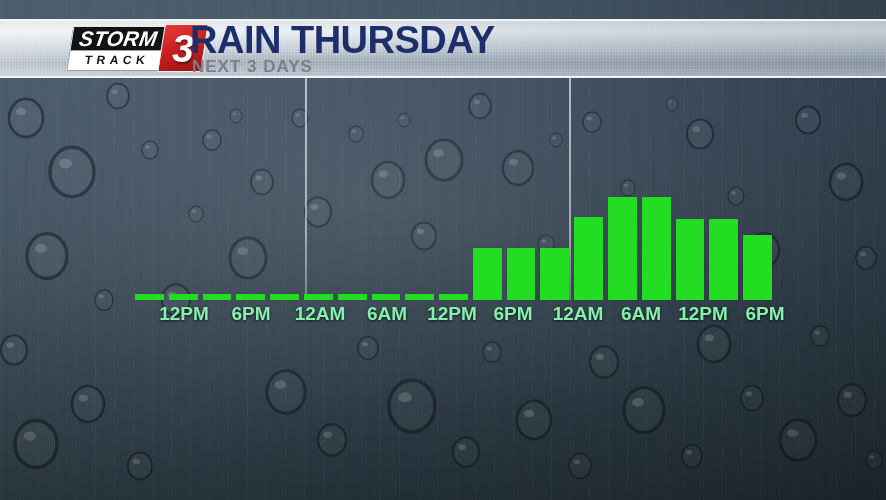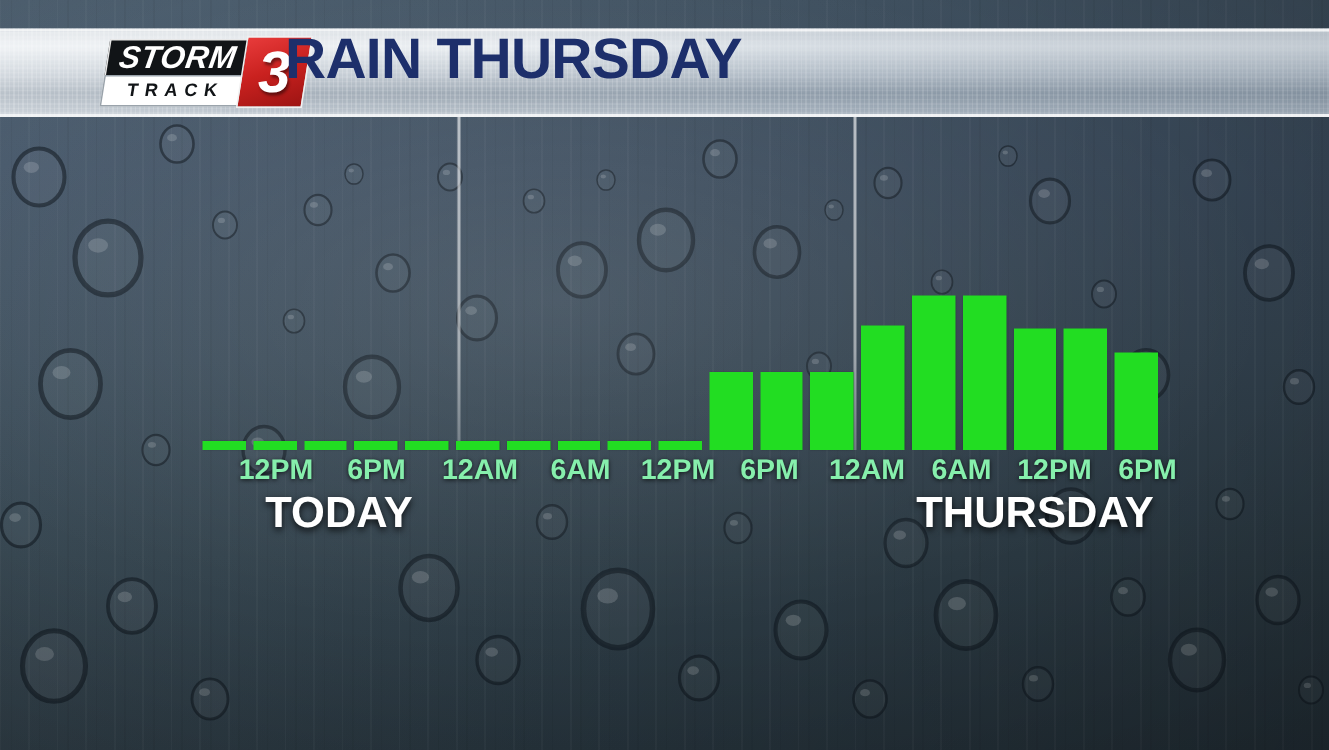--- a/index.html
+++ b/index.html
@@ -438,31 +438,30 @@
       <div class="time-label" style="left: 320px;">12AM</div>
       <div class="time-label" style="left: 387px;">6AM</div>
       <div class="time-label" style="left: 452px;">12PM</div>
       <div class="time-label" style="left: 513px;">6PM</div>
       <div class="time-label" style="left: 578px;">12AM</div>
       <div class="time-label" style="left: 641px;">6AM</div>
       <div class="time-label" style="left: 703px;">12PM</div>
       <div class="time-label" style="left: 765px;">6PM</div>
     </div>
   <div class="day-labels" id="day-labels">
-      <div class="day-label" style="left: 226px;">TODAY</div>
-      <div class="day-label" style="left: 690px;">THURSDAY</div>
     </div>
 
   <div class="header-band"></div>
 
   <div class="logo-wrap">
     <div class="logo-text-block">
       <div class="logo-storm">STORM</div>
       <div class="logo-track">TRACK</div>
     </div>
     <div class="logo-three">
       <span>3</span>
     </div>
   </div>
 
   <div class="title-main">RAIN THURSDAY</div>
+  <div class="title-sub">NEXT 3 DAYS</div>
 
 </div>
 
 </body></html>

